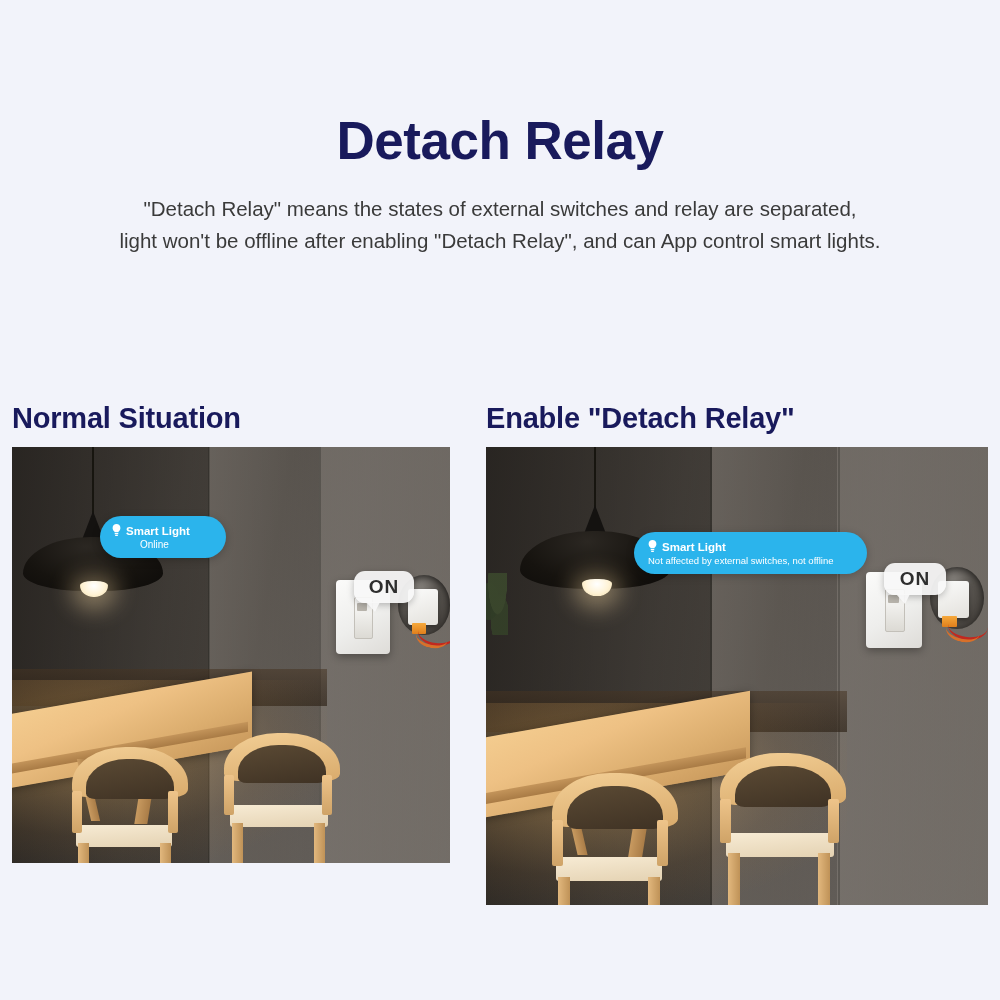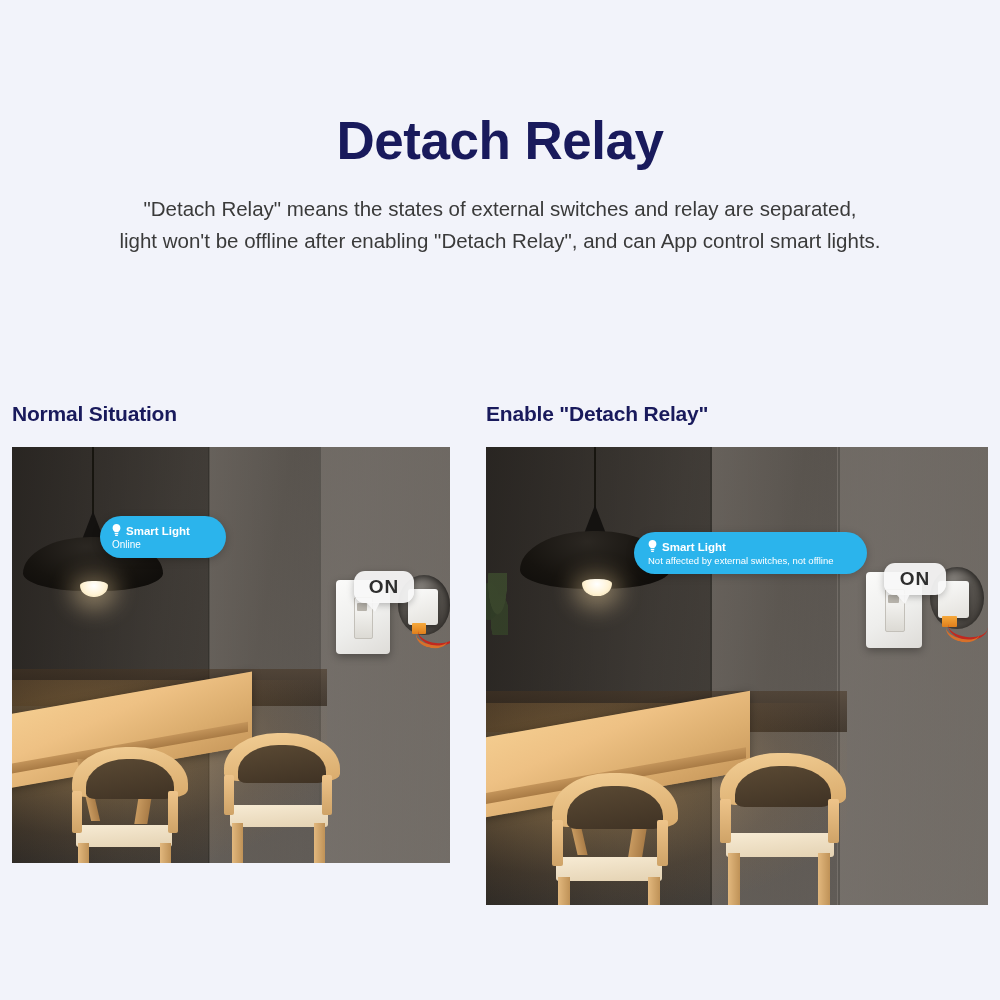--- a/index.html
+++ b/index.html
@@ -36,21 +36,21 @@
     text-align: center;
     font-size: 20.5px;
     color: #3a3a3a;
     line-height: 1.56;
   }
   .page-desc .desc-line { display: block; white-space: nowrap; }
 
   
   .section-heading {
     position: absolute;
-    font-size: 21px;
+    font-size: 29px;
     font-weight: bold;
     color: #191a5c;
     letter-spacing: -0.2px;
     white-space: nowrap;
   }
   #heading-left  { left: 12px;  top: 402px; }
   #heading-right { left: 486px; top: 402px; }
 
   
   .photo-panel {
@@ -257,21 +257,21 @@
   }
   .smart-badge .bulb-icon {
     display: inline-block;
     margin-right: 5px;
     line-height: 0;
   }
   .smart-badge .badge-sub { white-space: nowrap; }
 
   #badge-left  { left: 100px; top: 516px; width: 102px; height: 42px; padding: 0 12px; }
   #badge-left .badge-title { font-size: 11.5px; }
-  #badge-left .badge-sub   { font-size: 10px; margin-top: 2px; }
+  #badge-left .badge-sub   { font-size: 10px; margin-top: 2px; margin-left: 28px; }
 
   #badge-right { left: 634px; top: 532px; width: 205px; height: 42px; padding: 0 14px; }
   #badge-right .badge-title { font-size: 11.5px; }
   #badge-right .badge-sub   { font-size: 9.5px; margin-top: 2px; }
 </style>
 </head>
 <body>
 
 <div class="page-title">Detach Relay</div>
 

